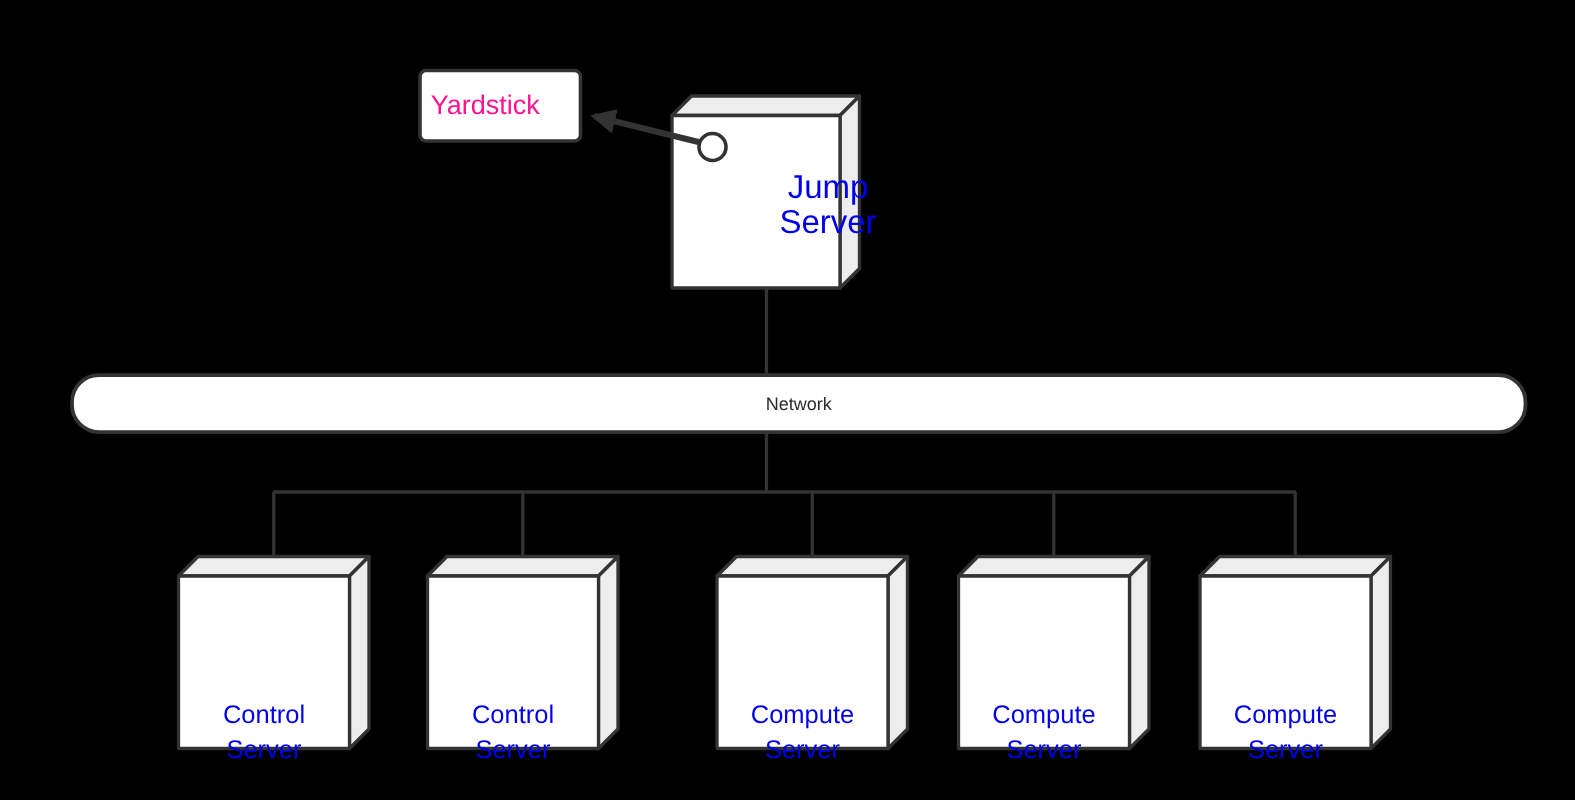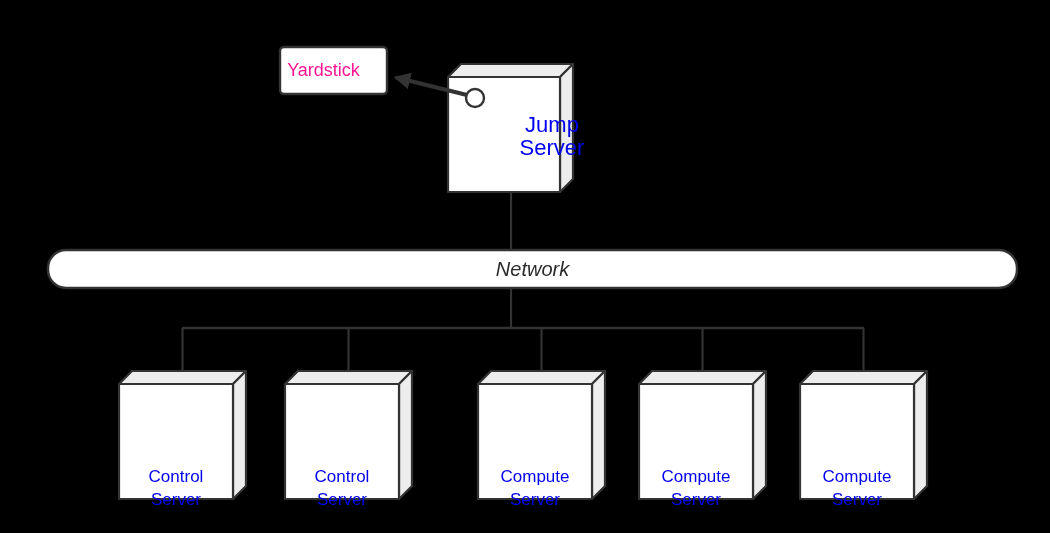--- a/index.html
+++ b/index.html
@@ -39,22 +39,21 @@
   }
   .label-jump {
     left: 448px; top: 80px; width: 112px; height: 112px;
     color: #0000ee;
     font-size: 22px;
     margin-left: 48px;
   }
   .label-network {
     left: 48px; top: 250px; width: 969px; height: 38px;
     color: #2b2b2b;
-    font-size: 20px;
-    font-style: italic;
+    font-size: 12px;
   }
   .label-server {
     top: 384px; width: 114px; height: 115px;
     color: #0000ee;
     font-size: 17px;
     margin-top: 46px;
   }
   .label-s1 { left: 119px; }
   .label-s2 { left: 285px; }
   .label-s3 { left: 478px; }

